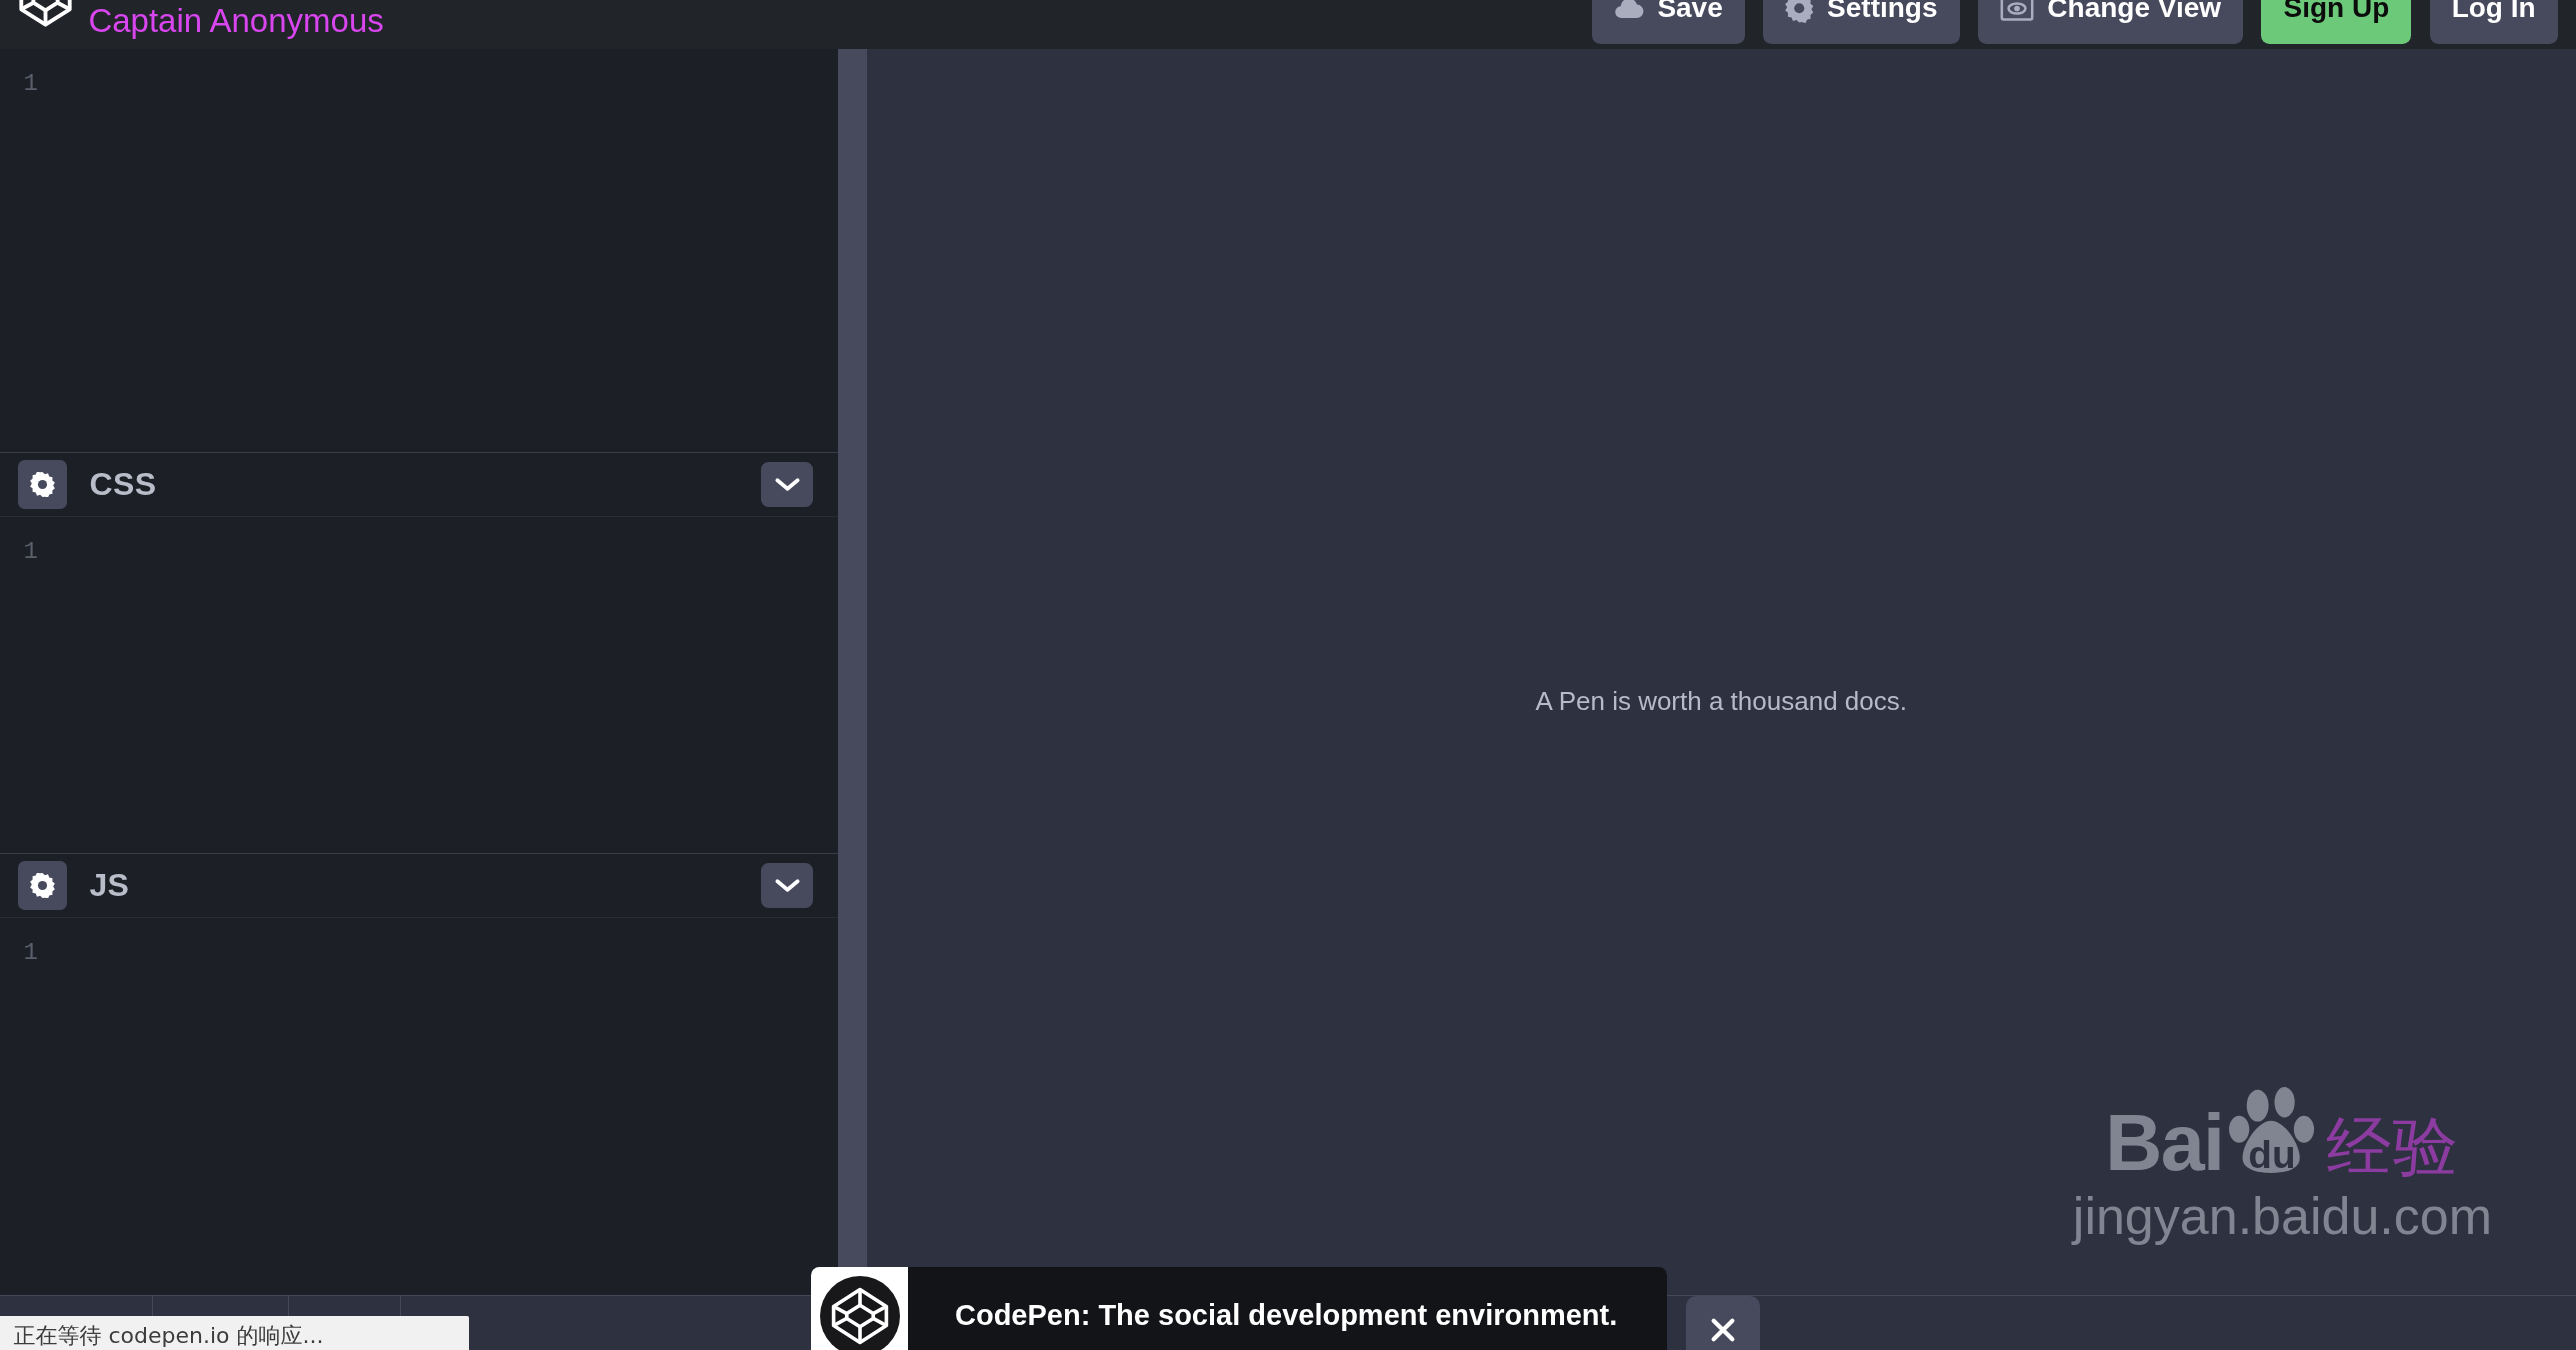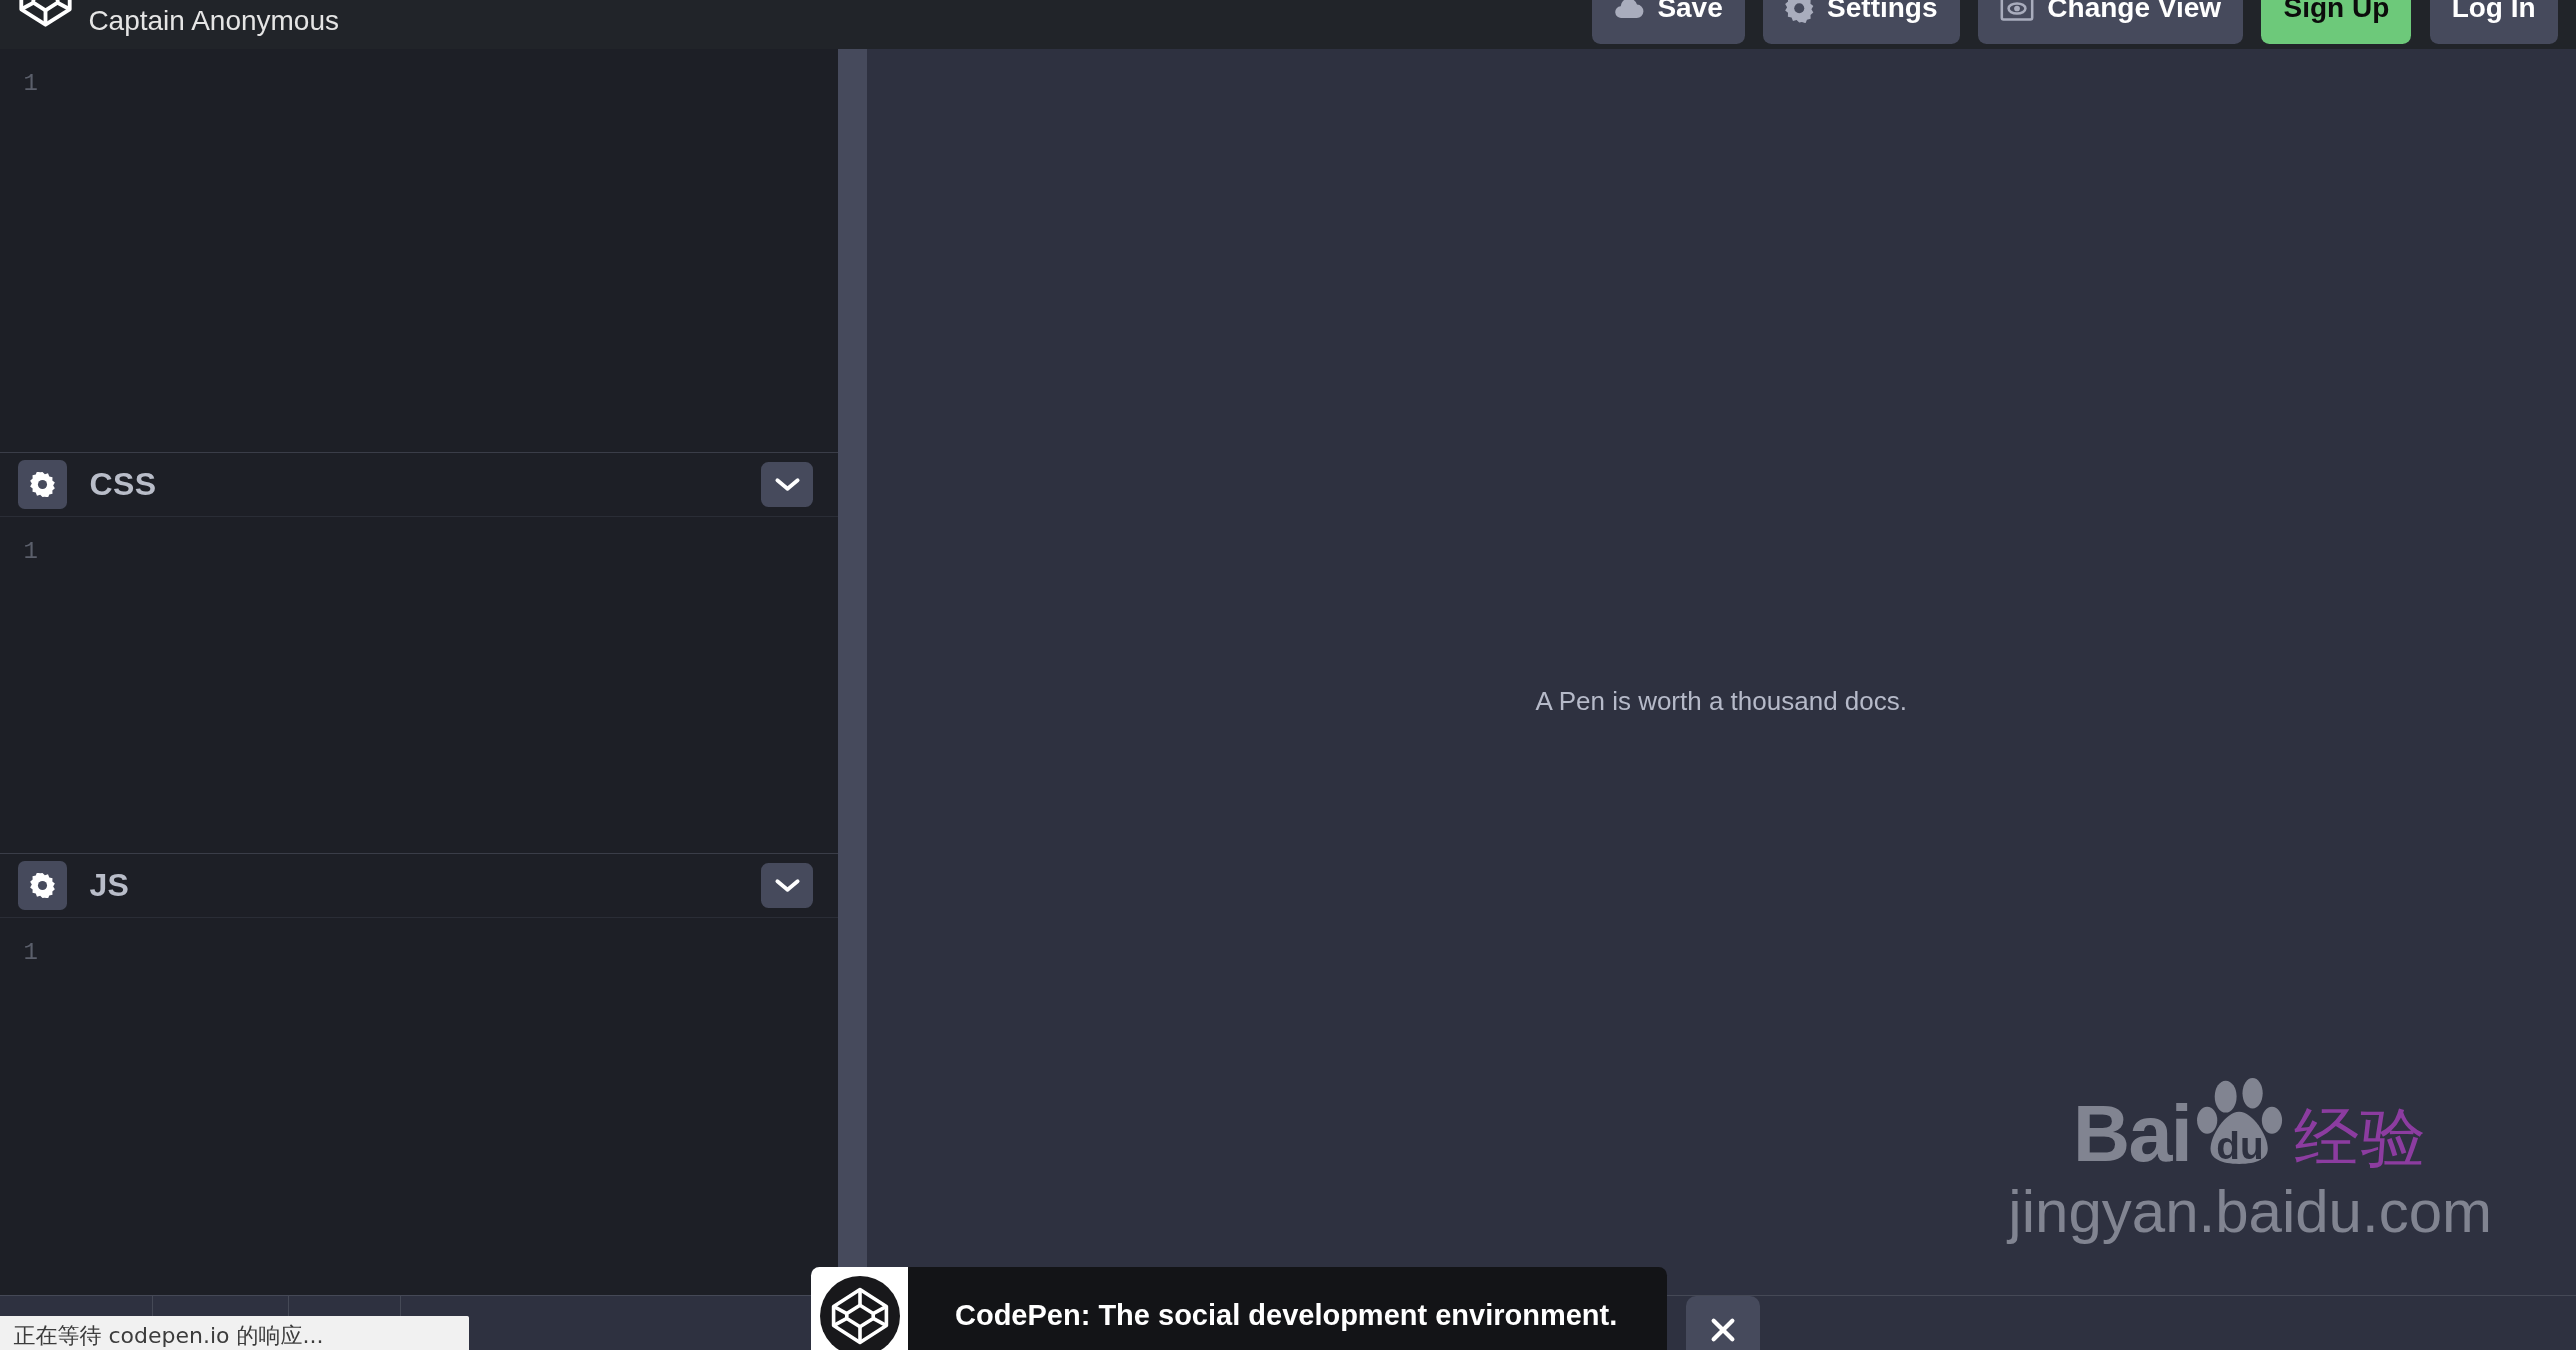--- a/index.html
+++ b/index.html
@@ -53,22 +53,22 @@
   .pen-title {
     font-size: 34px;
     font-weight: 700;
     color: #ffffff;
     display: flex;
     align-items: center;
     gap: 11.7px;
     white-space: nowrap;
   }
   .pen-author {
-    font-size: 28px;
-    color: #e5e5e5;
+    font-size: 33px;
+    color: #d946ef;
     font-weight: 400;
     white-space: nowrap;
     margin-top: 3.4px;
   }
 
   .topbar-spacer { flex: 1 1 auto; }
 
   .topbar-actions {
     display: flex;
     align-items: flex-end;
@@ -247,21 +247,21 @@
   .wm-paw { width: 101px; height: 101px; display: block; }
   .wm-cn {
     font-size: 65px;
     font-weight: 400;
     color: #d946ef;
     font-family: "DejaVu Sans", sans-serif;
     line-height: 0.95;
     letter-spacing: 1.7px;
   }
   .wm-url {
-    font-size: 60px;
+    font-size: 52px;
     color: #c6c9d4;
     font-family: "Liberation Sans", sans-serif;
     margin-top: 8.4px;
     letter-spacing: 0px;
   }
 
   
   .bottombar {
     position: absolute;
     left: 0;

